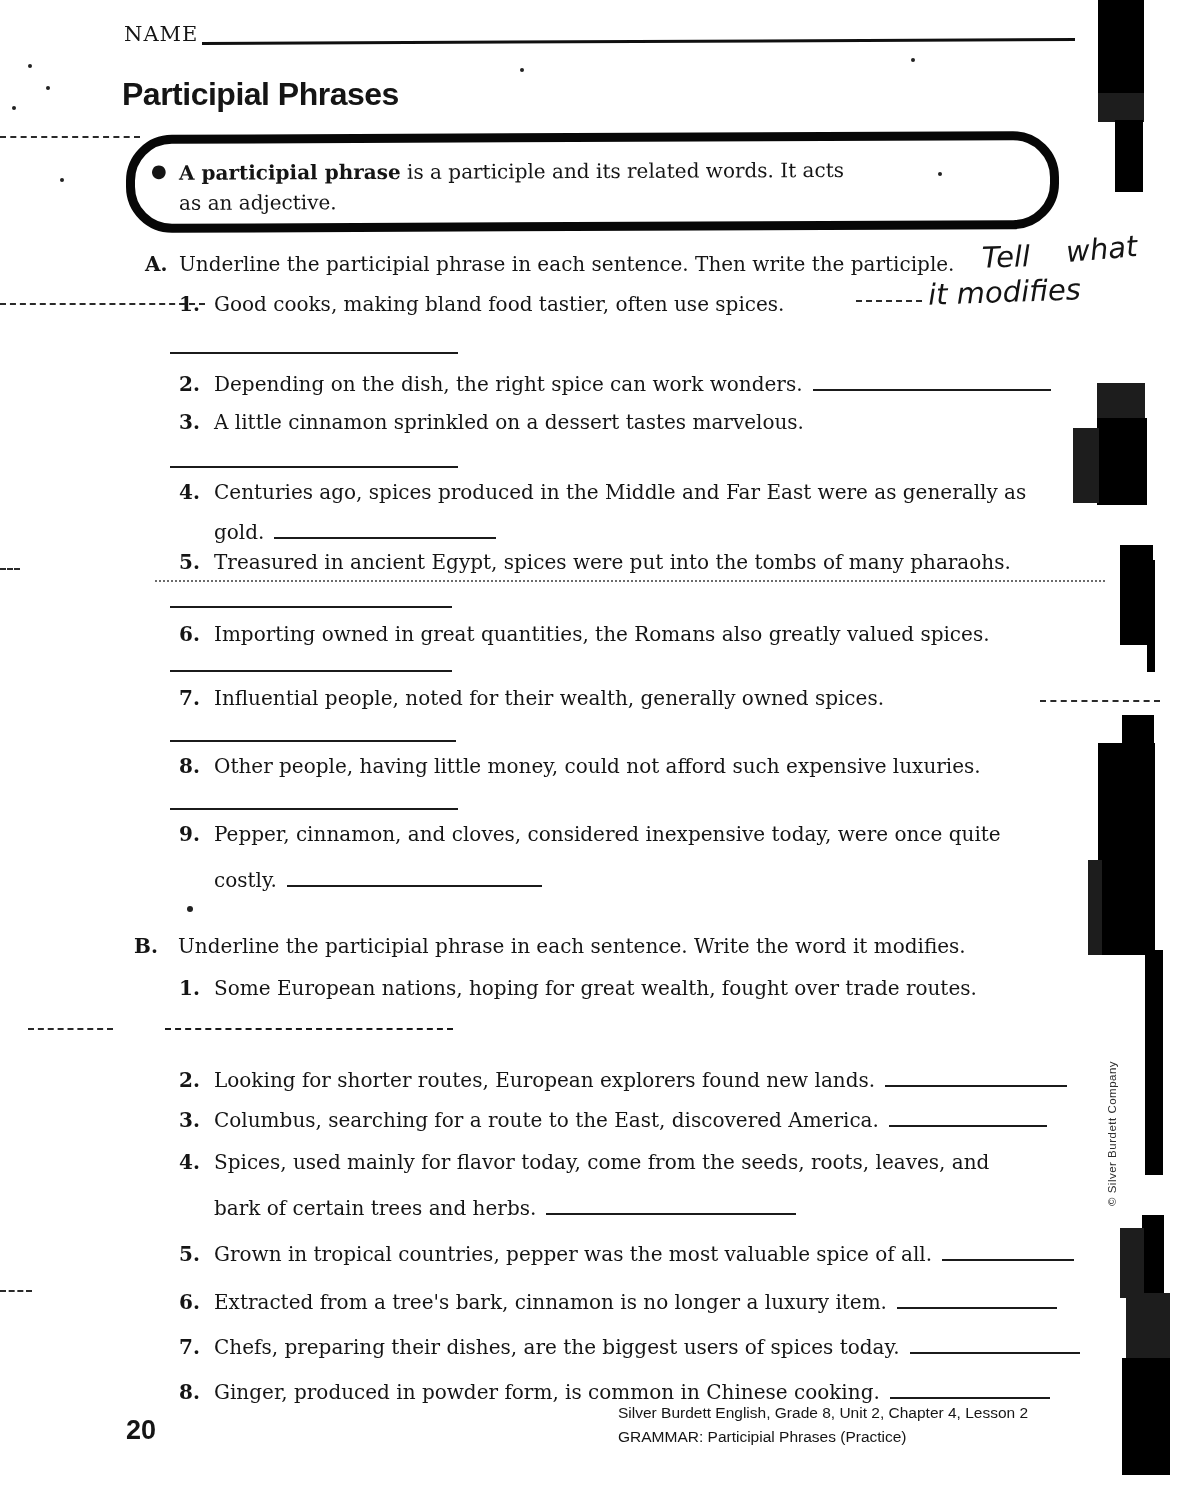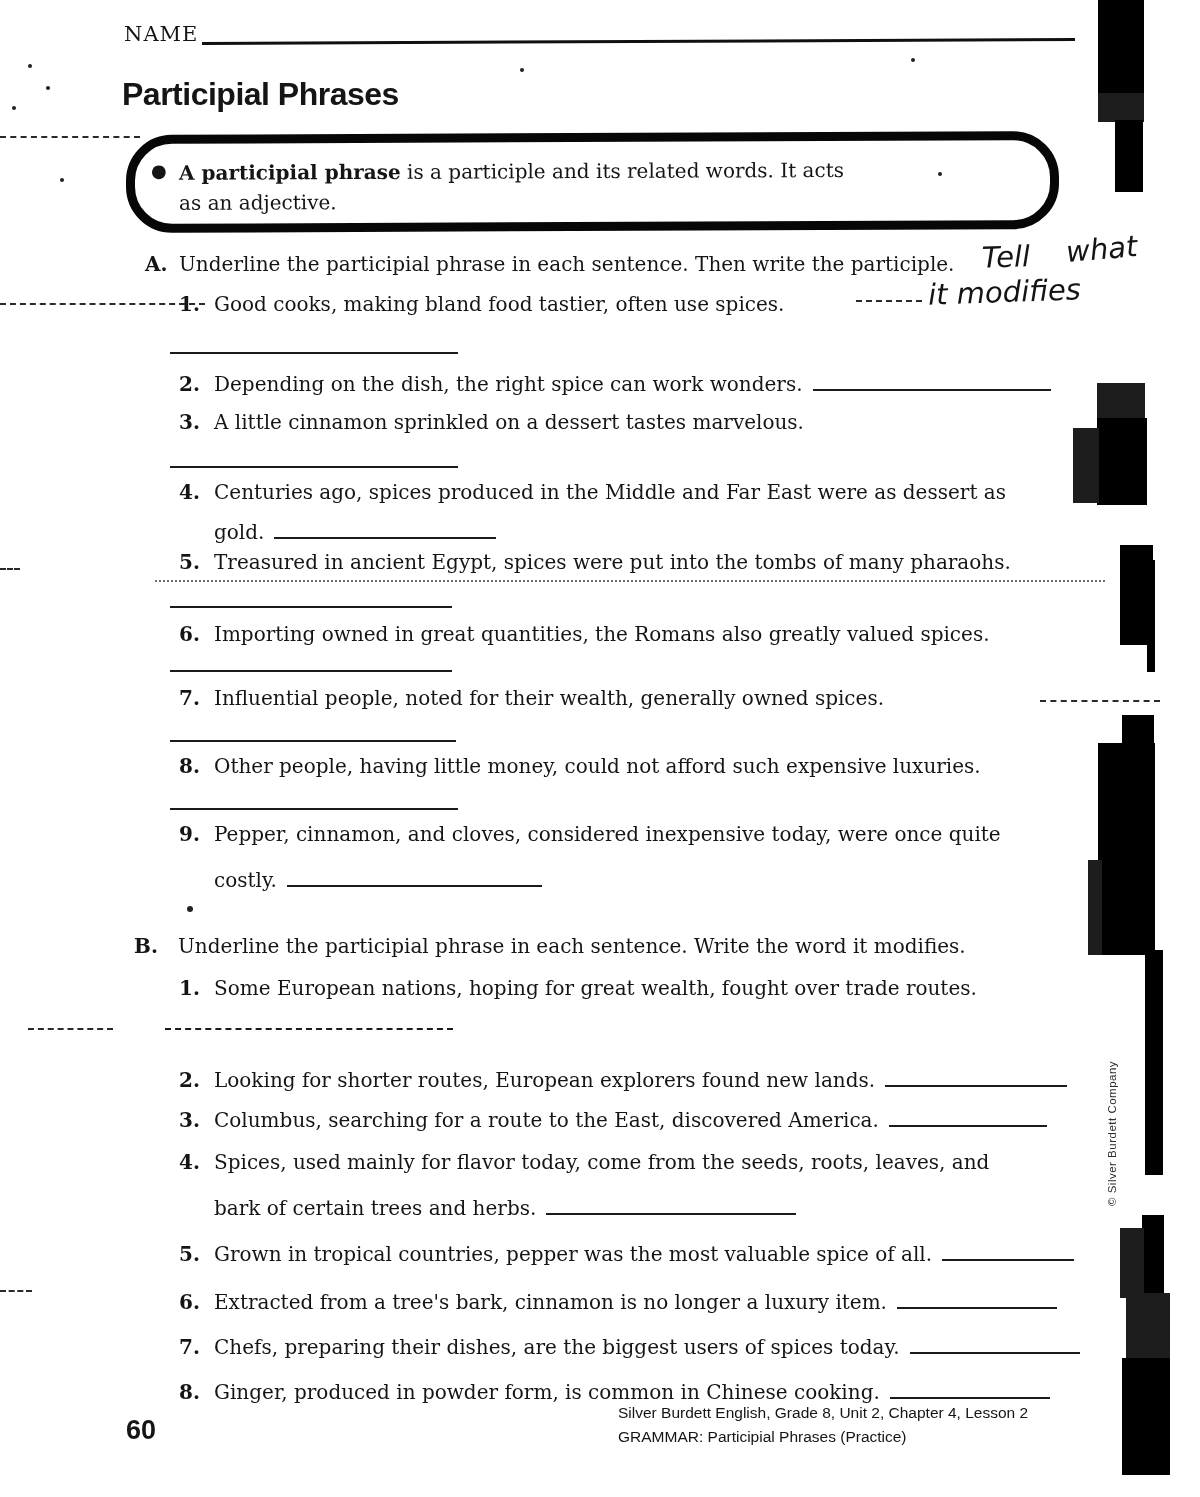--- a/index.html
+++ b/index.html
@@ -91,21 +91,21 @@
   <div class="item" style="top:370px;">
     <span class="num">2.</span><span>Depending on the dish, the right spice can work wonders.</span><span class="rule" style="width:238px;"></span>
   </div>
 
   <div class="item" style="top:410px;">
     <span class="num">3.</span><span>A little cinnamon sprinkled on a dessert tastes marvelous.</span>
   </div>
   <div class="blank" style="left:170px;top:466px;width:288px;"></div>
 
   <div class="item" style="top:480px;">
-    <span class="num">4.</span><span>Centuries ago, spices produced in the Middle and Far East were as dessert as</span>
+    <span class="num">4.</span><span>Centuries ago, spices produced in the Middle and Far East were as generally as</span>
   </div>
   <div class="item" style="top:518px;text-align:center;">
     <span class="cont"></span><span>gold.</span><span class="rule" style="width:222px;"></span>
   </div>
 
   <div class="item" style="top:550px;">
     <span class="num">5.</span><span>Treasured in ancient Egypt, spices were put into the tombs of many pharaohs.</span>
   </div>
   <div class="dotline" style="left:155px;top:580px;width:950px;"></div>
   <div class="blank" style="left:170px;top:606px;width:282px;"></div>
@@ -168,21 +168,21 @@
   </div>
 
   <div class="item" style="top:1333px;">
     <span class="num">7.</span><span>Chefs, preparing their dishes, are the biggest users of spices today.</span><span class="rule" style="width:170px;"></span>
   </div>
 
   <div class="item" style="top:1378px;">
     <span class="num">8.</span><span>Ginger, produced in powder form, is common in Chinese cooking.</span><span class="rule" style="width:160px;"></span>
   </div>
 
-  <div class="abs pageno">60</div>
+  <div class="abs pageno">20</div>
   <div class="abs footer">
     <span>Silver Burdett English, Grade 8, Unit 2, Chapter 4, Lesson 2</span><br>
     <span>GRAMMAR: Participial Phrases (Practice)</span>
   </div>
 
   <div class="vcopy">© Silver Burdett Company</div>
 
   <div class="blk" style="left:1098px;top:0;width:46px;height:96px;"></div>
   <div class="blk tx" style="left:1098px;top:93px;width:46px;height:29px;"></div>
   <div class="blk" style="left:1115px;top:120px;width:28px;height:72px;"></div>

